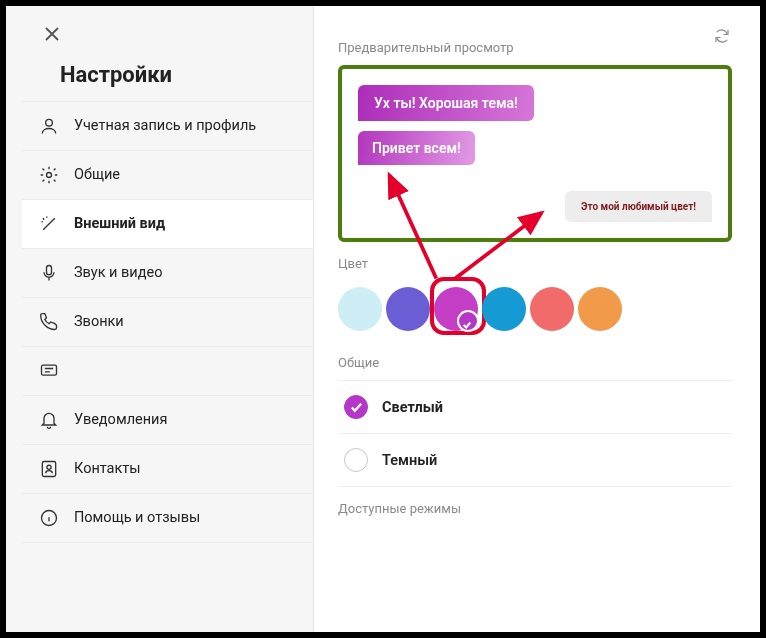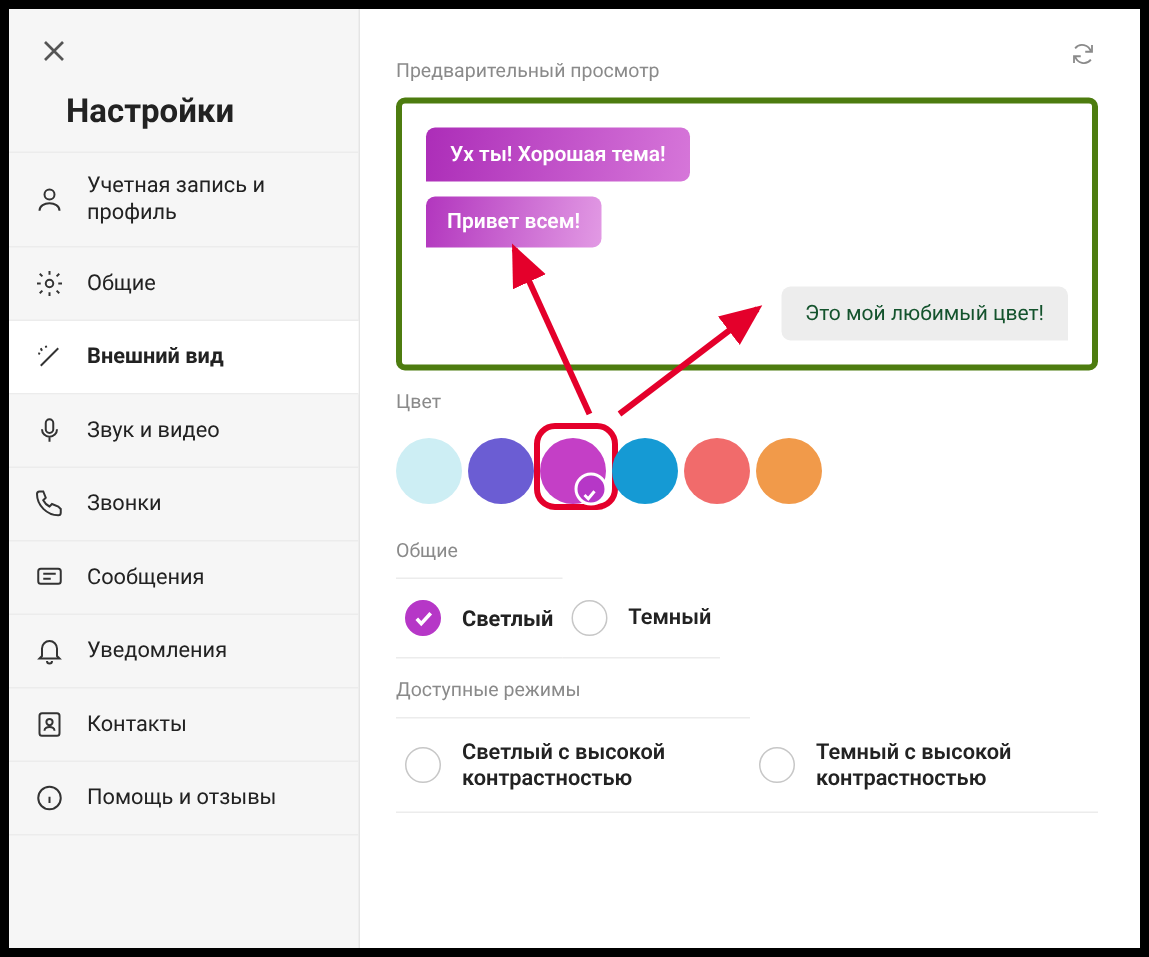--- a/index.html
+++ b/index.html
@@ -1,21 +1,21 @@
 <!DOCTYPE html>
 <html><head>
 <meta charset="utf-8">
 <style>
   * { box-sizing: border-box; margin: 0; padding: 0; font-family: -apple-system, BlinkMacSystemFont, "Segoe UI", Roboto, sans-serif; }
   body { background: #000; display:flex; align-items:center; justify-content:center; height:638px; width:766px;}
   .window {
     width: 754px; height: 626px; background: #fff; display: flex; position: relative; overflow:hidden;
   }
   .sidebar {
-    width: 234px; background: #f6f6f6; border-right: 1px solid #e5e5e5; padding: 10px 0 0 0; display:flex; flex-direction:column;
+    width: 308px; background: #f6f6f6; border-right: 1px solid #e5e5e5; padding: 10px 0 0 16px; display:flex; flex-direction:column;
   }
   .close-row { padding: 8px 20px 0 20px; }
   .close-x { width:20px; height:20px; cursor:pointer; display:flex; align-items:center; justify-content:center; }
   .close-x svg { width:16px; height:16px; }
   .sidebar h1 { font-size: 22px; font-weight: 700; color: #222; padding: 18px 20px 14px 38px; }
   .nav { display:flex; flex-direction:column; }
   .nav-item {
     display:flex; align-items:center; gap:14px; padding: 13px 14px 13px 16px;
     font-size: 14.5px; color:#222; cursor:pointer; border-bottom:1px solid #ececec;
     line-height:1.25;
@@ -40,40 +40,40 @@
     display:inline-block; color:#fff; font-size:14px; font-weight:600;
     padding: 10px 16px; border-radius: 6px 6px 6px 0; margin-bottom:10px;
     background: linear-gradient(100deg, #ac2db8 0%, #d676d9 100%);
   }
   .bubble-out.second {
     background: linear-gradient(100deg, #b236be 0%, #e29ae4 100%);
     padding: 9px 14px;
   }
   .bubble-in-row { display:flex; justify-content:flex-end; margin-top: 16px;}
   .bubble-in {
-    background:#ededed; color:#14532d; font-size:14px; padding:10px 16px; border-radius: 6px 6px 0 6px;
+    background:#ededed; color:#7f1d1d; font-size:10px; padding:10px 16px; border-radius: 6px 6px 0 6px; font-weight: bold;
   }
   .swatches { display:flex; gap: 4px; padding: 6px 0 10px 0; align-items:center; position:relative;}
   .swatch {
     width:44px; height:44px; border-radius:50%; cursor:pointer; position:relative;
   }
   .swatch.selected::after{
     content:""; position:absolute; right:-1px; bottom:-1px; width:18px; height:18px; border-radius:50%;
     background:#b637c7; border:2px solid #fff;
     display:flex; align-items:center; justify-content:center;
   }
   .swatch.selected .check-mini{
     position:absolute; right:2px; bottom:2px; width:14px; height:14px; z-index:2;
   }
   .swatch.selected .check-mini svg{ width:10px; height:10px; stroke:#fff; stroke-width:2.4; fill:none;}
   .selection-highlight{
     position:absolute; border:4px solid #e4002b; border-radius:14px; pointer-events:none;
     top: -4px; width:56px; height:58px;
   }
-  .mode-list { display:flex; }
+  .mode-list { display:flex; flex-direction:column; }
   .mode-item {
     display:flex; align-items:center; gap:14px; padding: 14px 6px; border-bottom:1px solid #ececec;
     font-size: 14.5px; cursor:pointer;
   }
   .mode-item:first-child { border-top:1px solid #ececec;}
   .radio { width:24px; height:24px; border-radius:50%; border:1.6px solid #c7c7c7; flex:0 0 24px; display:flex; align-items:center; justify-content:center;}
   .radio.checked { background:#b637c7; border-color:#b637c7;}
   .radio.checked svg { width:13px; height:13px; stroke:#fff; stroke-width:2.6; fill:none;}
   .mode-item.selected .mode-label { font-weight:700; }
   .mode-label { color:#222; font-weight:600;}
@@ -146,21 +146,20 @@
         <span class="label">Звонки</span>
       </div>
 
       <div class="nav-item">
         <span class="icon-slot">
           <svg viewBox="0 0 24 24">
               <rect x="3" y="5" width="18" height="12" rx="2"></rect>
               <path d="M7 9h10M7 13h6"></path>
             </svg>
         </span>
-        <span class="label">Сообщения</span>
       </div>
 
       <div class="nav-item">
         <span class="icon-slot">
           <svg viewBox="0 0 24 24">
               <path d="M6 16V10a6 6 0 1 1 12 0v6l2 2H4z"></path>
               <path d="M10 20a2 2 0 0 0 4 0"></path>
             </svg>
         </span>
         <span class="label">Уведомления</span>
@@ -236,30 +235,20 @@
           </div>
           <span class="mode-label">Светлый</span>
         </div>
         <div class="mode-item">
           <div class="radio"></div>
           <span class="mode-label">Темный</span>
         </div>
       </div>
 
     <div class="section-label">Доступные режимы</div>
-    <div class="mode-list" id="acc-modes-list">
-        <div class="mode-item">
-          <div class="radio"></div>
-          <span class="mode-label">Светлый с высокой контрастностью</span>
-        </div>
-        <div class="mode-item">
-          <div class="radio"></div>
-          <span class="mode-label">Темный с высокой контрастностью</span>
-        </div>
-      </div>
 
     <svg class="arrows" style="left:0; top:0; width:100%; height:100%; position:absolute;" viewBox="0 0 474 626">
       <defs>
         <marker id="ah" markerWidth="8" markerHeight="8" refX="6" refY="3" orient="auto">
           <path d="M0,0 L7,3 L0,6 Z" fill="#e4002b"></path>
         </marker>
       </defs>
       <line x1="130" y1="270" x2="80" y2="160" stroke="#e4002b" stroke-width="4" marker-end="url(#ah)"></line>
       <line x1="150" y1="270" x2="242" y2="200" stroke="#e4002b" stroke-width="4" marker-end="url(#ah)"></line>
     </svg>

